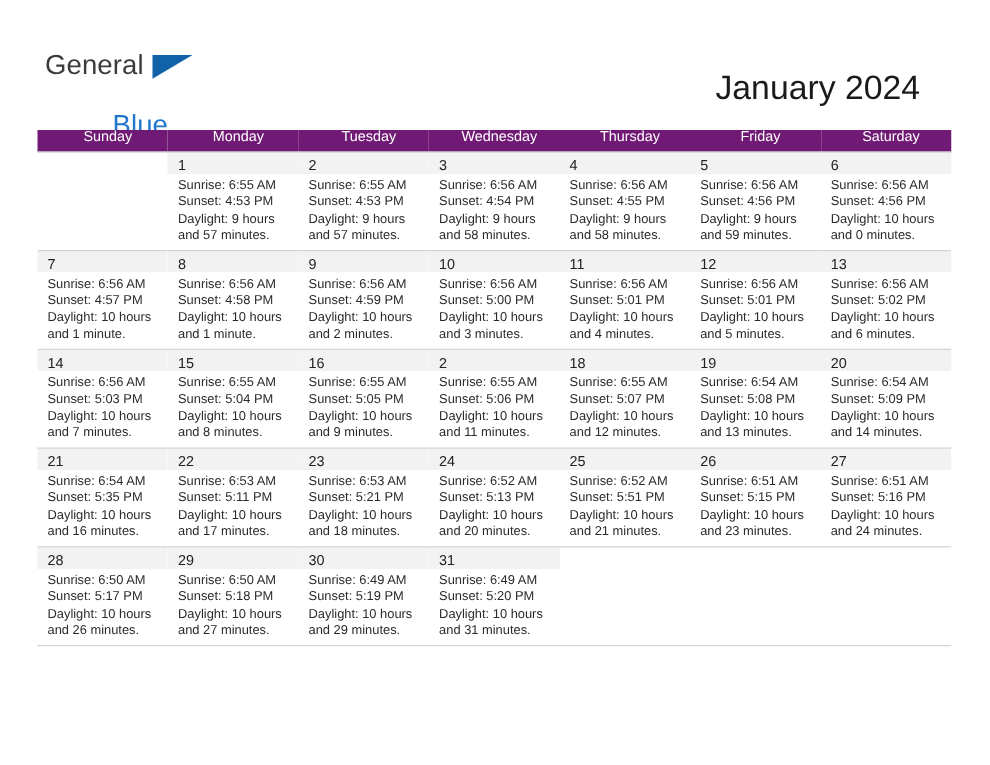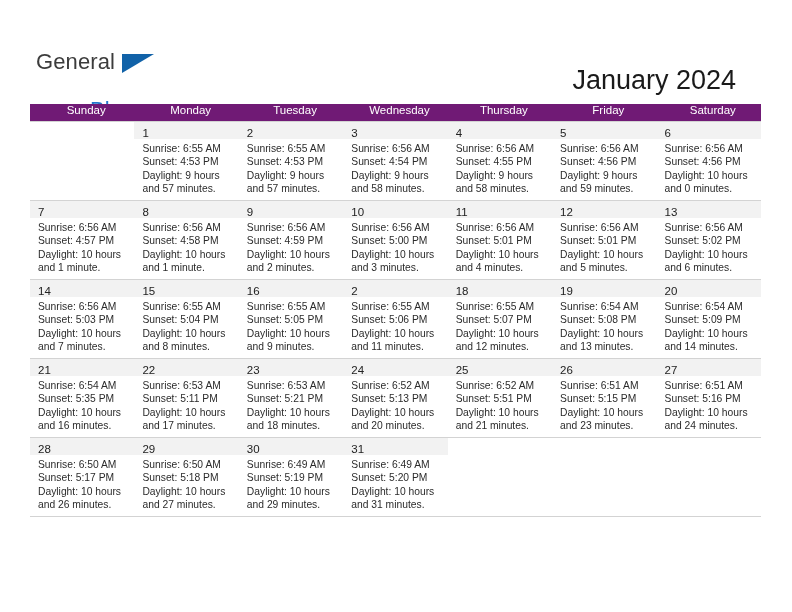--- a/index.html
+++ b/index.html
@@ -18,21 +18,21 @@
     position: relative;
     width: 792px;
     height: 612px;
     box-sizing: border-box;
   }
 
   
   .header {
     position: absolute;
     left: 0;
-    top: 16px;
+    top: 6px;
     width: 792px;
     height: 116px;
   }
   .brand {
     position: absolute;
     left: 36px;
     top: 33px;
     width: 180px;
     height: 48px;
   }

